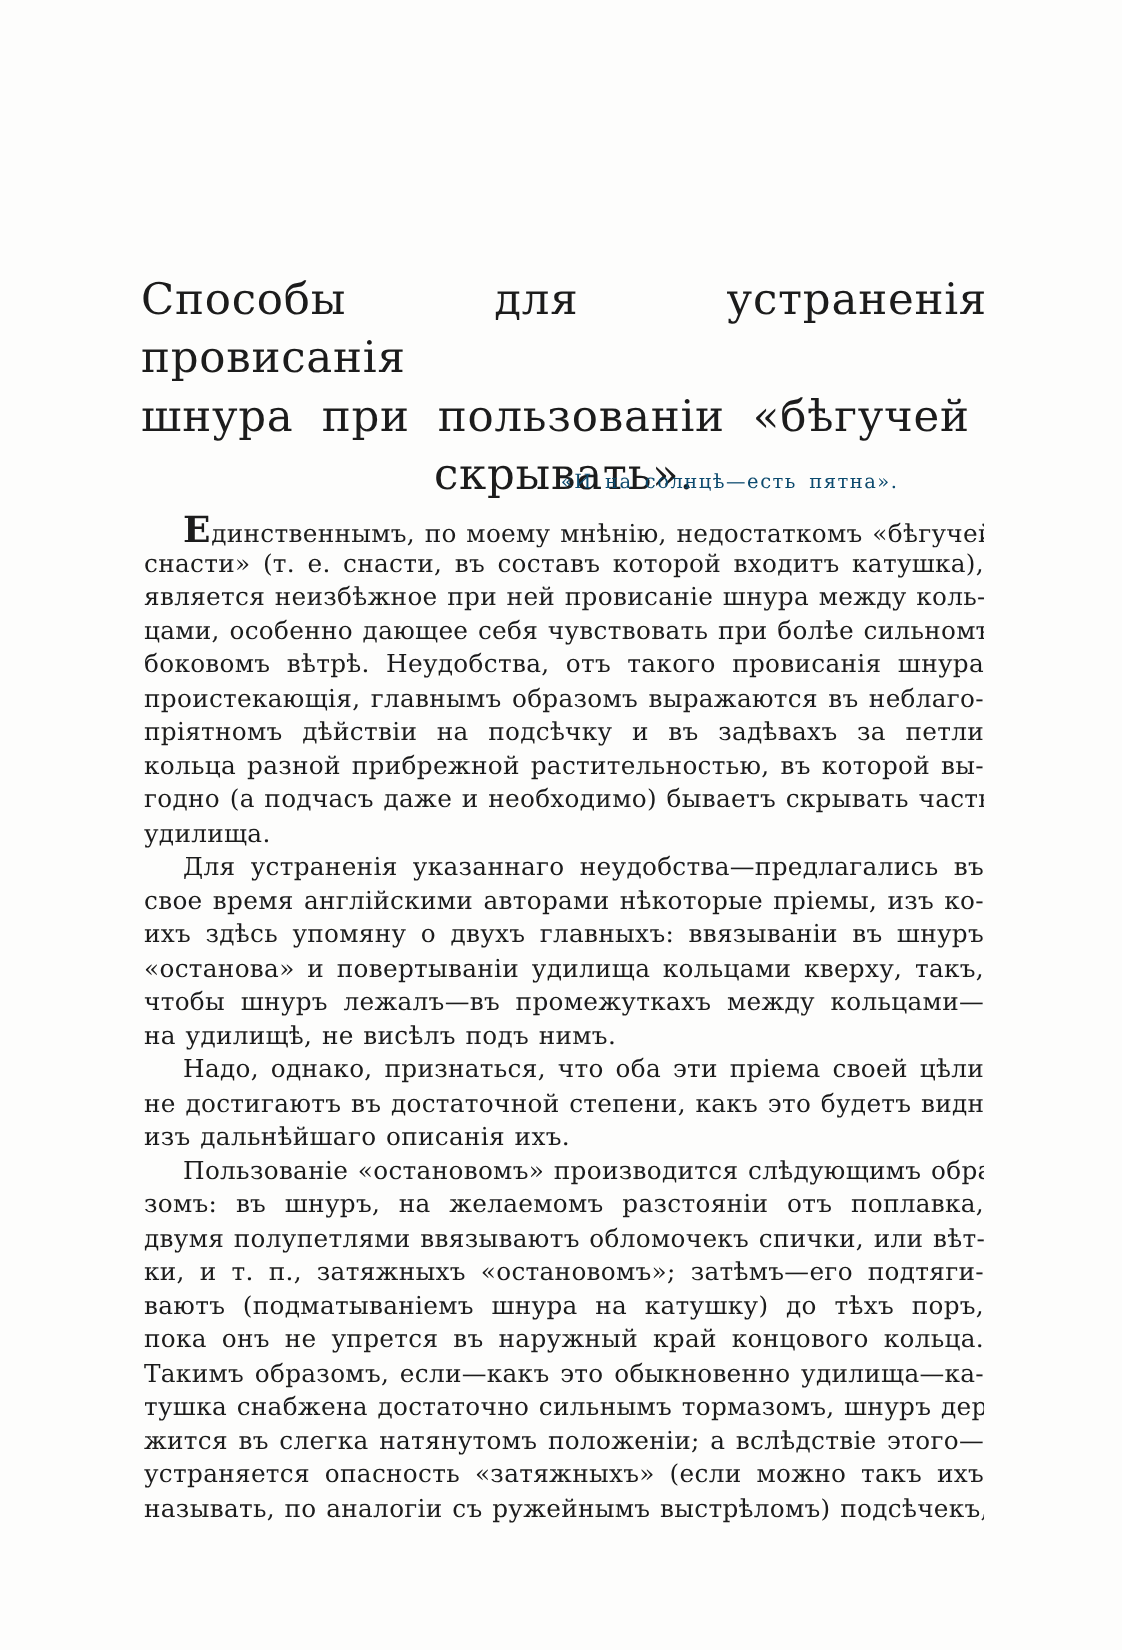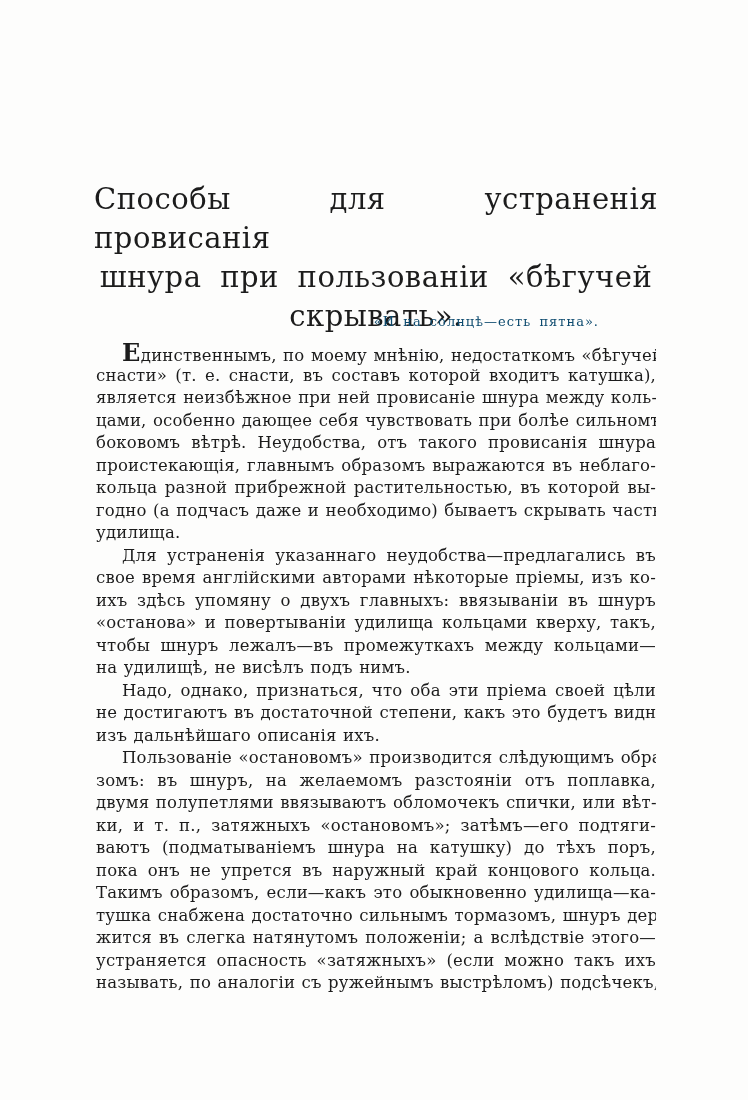--- a/index.html
+++ b/index.html
@@ -24,21 +24,21 @@
     font-size: 29px;
     line-height: 39px;
     letter-spacing: 0.5px;
     font-weight: 500;
   }
   .title-line.tl1 {
     text-align: justify;
     text-align-last: justify;
   }
   .title-line.tl2 {
-    text-align: center;
+    text-align: left;
     word-spacing: 9px;
   }
   .title-line.tl3 {
     text-align: center;
   }
   .epigraph {
     position: absolute;
     top: 314px;
     left: 96px;
     width: 503px;
@@ -91,20 +91,21 @@
   <div class="epigraph">«И на солнцѣ—есть пятна».</div>
 
   <div class="body-text">
       <div class="paragraph">
         <div class="line first"><span class="drop-cap">Е</span>динственнымъ, по моему мнѣнію, недостаткомъ «бѣгучей</div>
         <div class="line">снасти» (т. е. снасти, въ составъ которой входитъ катушка),</div>
         <div class="line">является неизбѣжное при ней провисаніе шнура между коль-</div>
         <div class="line">цами, особенно дающее себя чувствовать при болѣе сильномъ</div>
         <div class="line">боковомъ вѣтрѣ. Неудобства, отъ такого провисанія шнура</div>
         <div class="line">проистекающія, главнымъ образомъ выражаются въ неблаго-</div>
+        <div class="line">пріятномъ дѣйствіи на подсѣчку и въ задѣвахъ за петли</div>
         <div class="line">кольца разной прибрежной растительностью, въ которой вы-</div>
         <div class="line">годно (а подчасъ даже и необходимо) бываетъ скрывать часть</div>
         <div class="line last">удилища.</div>
       </div>
       <div class="paragraph">
         <div class="line first">Для устраненія указаннаго неудобства—предлагались въ</div>
         <div class="line">свое время англійскими авторами нѣкоторые пріемы, изъ ко-</div>
         <div class="line">ихъ здѣсь упомяну о двухъ главныхъ: ввязываніи въ шнуръ</div>
         <div class="line">«останова» и повертываніи удилища кольцами кверху, такъ,</div>
         <div class="line">чтобы шнуръ лежалъ—въ промежуткахъ между кольцами—</div>

